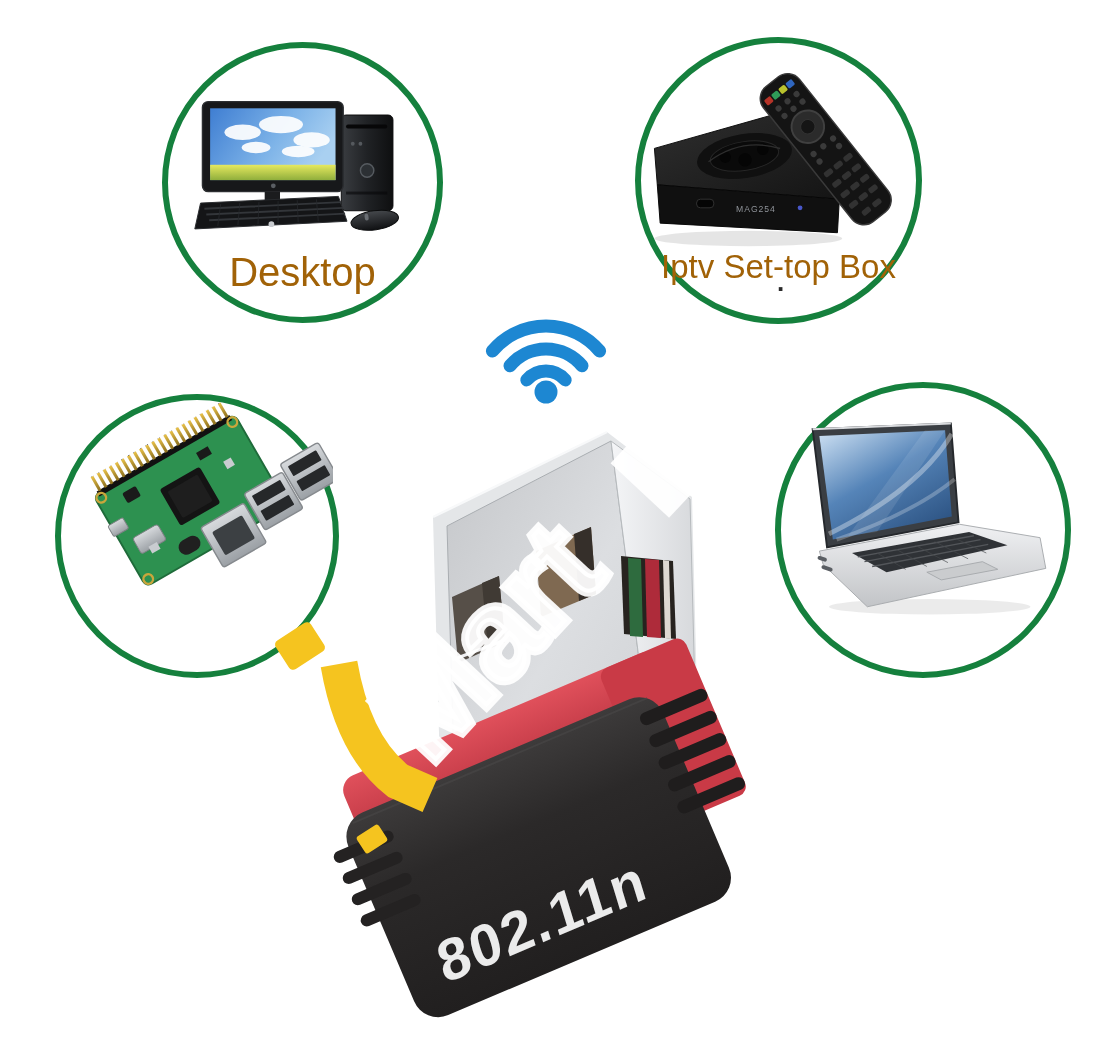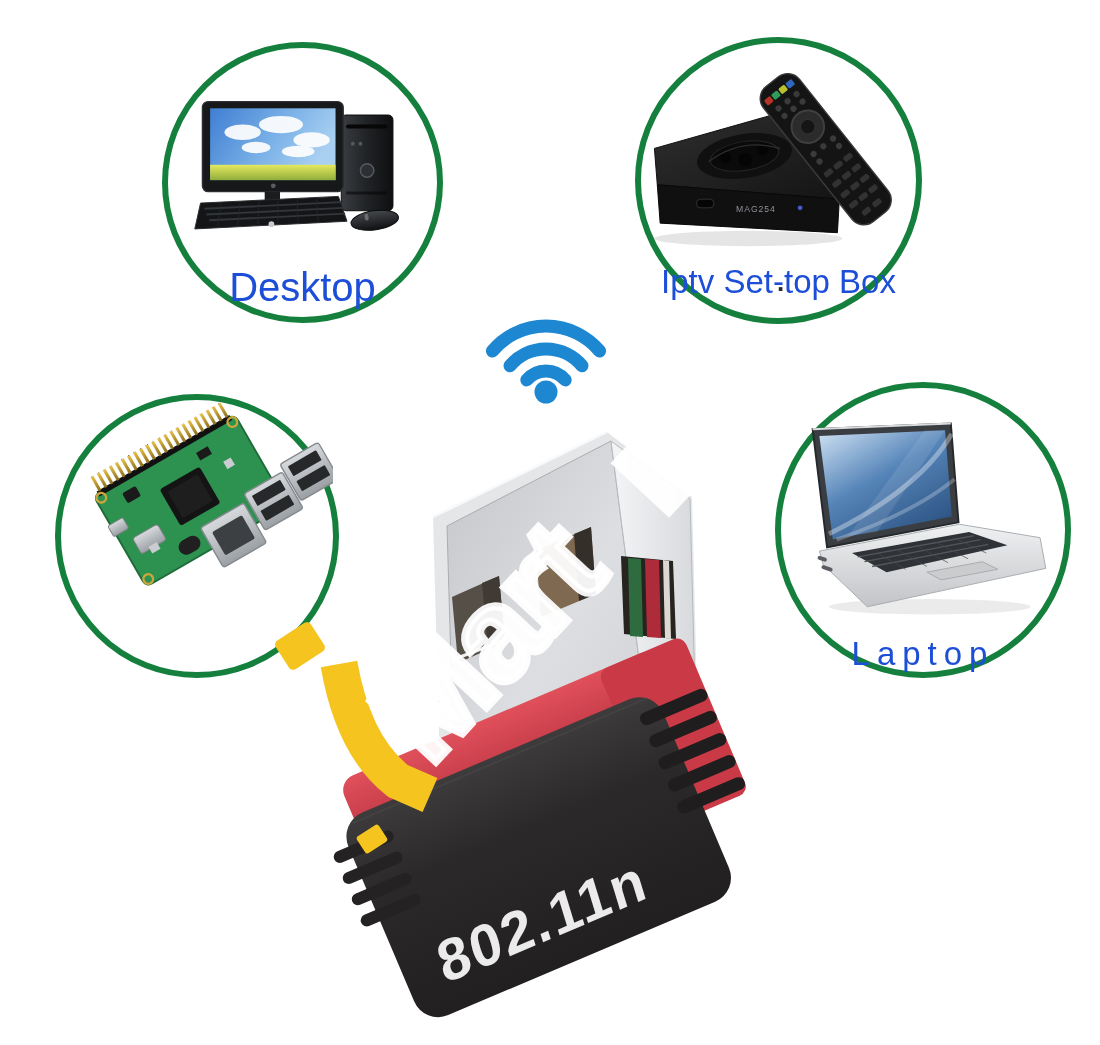--- a/index.html
+++ b/index.html
@@ -10,22 +10,22 @@
   .circle{
     position:absolute;border-radius:50%;border:6px solid #15803d;
     box-sizing:border-box;background:#ffffff;
   }
   .c-desktop{left:162px;top:42px;width:281px;height:281px;}
   .c-iptv{left:635px;top:37px;width:287px;height:287px;}
   .c-pi{left:55px;top:394px;width:284px;height:284px;}
   .c-laptop{left:775px;top:382px;width:296px;height:296px;}
   .circle svg.art{position:absolute;left:0;top:0;width:100%;height:100%;}
   .device-label{
-    position:absolute;left:0;width:100%;text-align:center;color:#1d4ed8;
-    font-family:"Liberation Sans",sans-serif;white-space:nowrap;margin-top:15px;
+    position:absolute;left:0;width:100%;text-align:center;color:#a16207;
+    font-family:"Liberation Sans",sans-serif;white-space:nowrap;
   }
   .lbl-desktop{top:202px;font-size:40px;}
   .lbl-iptv{top:205px;font-size:33px;}
   .lbl-pi{top:200px;font-size:29px;}
   .lbl-laptop{top:232px;font-size:33px;letter-spacing:7px;}
   .stray-mark{
     position:absolute;left:136px;top:226px;font-size:26px;font-weight:bold;
     color:#2a2a2a;line-height:26px;
   }
   .overlay{position:absolute;left:0;top:0;width:1100px;height:1045px;pointer-events:none;}
@@ -253,21 +253,20 @@
       </g>
       <g>
         <polygon points="33,43 177,37 185,140 48,166" fill="#3a3e43" stroke="#25282c" stroke-width="2"></polygon>
         <polygon points="40,50 171,44 178,134 54,158" fill="url(#gScreen)"></polygon>
         <path d="M178,48 C150,95 95,130 50,152" stroke="#ffffff" stroke-opacity="0.35" stroke-width="5" fill="none"></path>
         <path d="M181,95 C150,120 110,140 58,158" stroke="#ffffff" stroke-opacity="0.25" stroke-width="4" fill="none"></path>
         <polygon points="150,44 171,44 100,150 70,154" fill="#ffffff" opacity="0.10"></polygon>
         <path d="M33,43 L177,37" stroke="#d9dbde" stroke-width="2"></path>
       </g>
     </svg>
-    <div class="device-label lbl-laptop">Laptop</div>
   </div>
 
   <svg class="overlay" viewBox="0 0 1100 1045" aria-hidden="true">
     <defs>
       <linearGradient id="gMetalFront" x1="0" y1="0" x2="1" y2="1">
         <stop offset="0" stop-color="#c4c6c9"></stop>
           <stop offset="0.55" stop-color="#dcdee1"></stop>
           <stop offset="1" stop-color="#cfd1d4"></stop>
       </linearGradient>
       <linearGradient id="gMetalSide" x1="0" y1="0" x2="1" y2="0">

